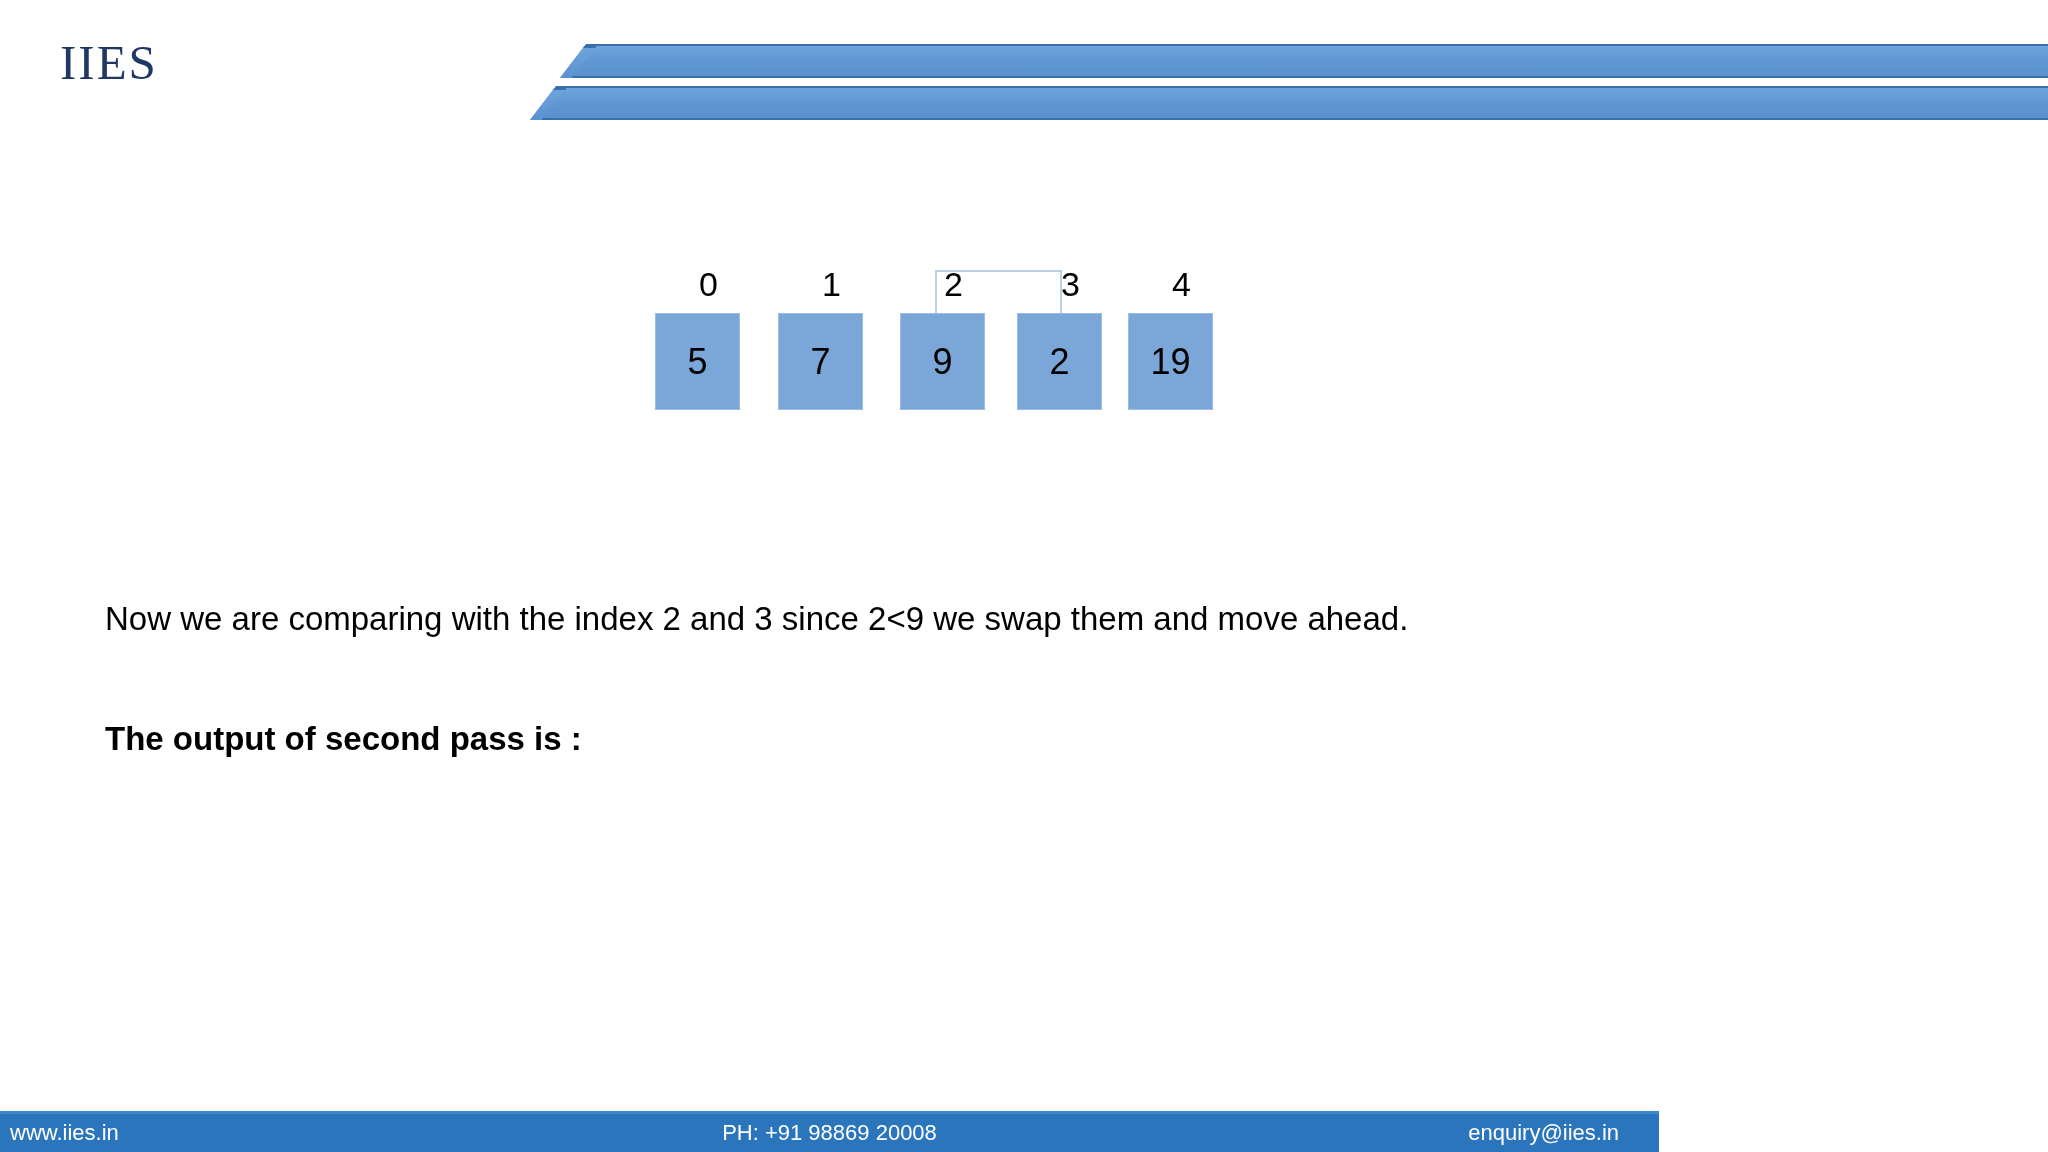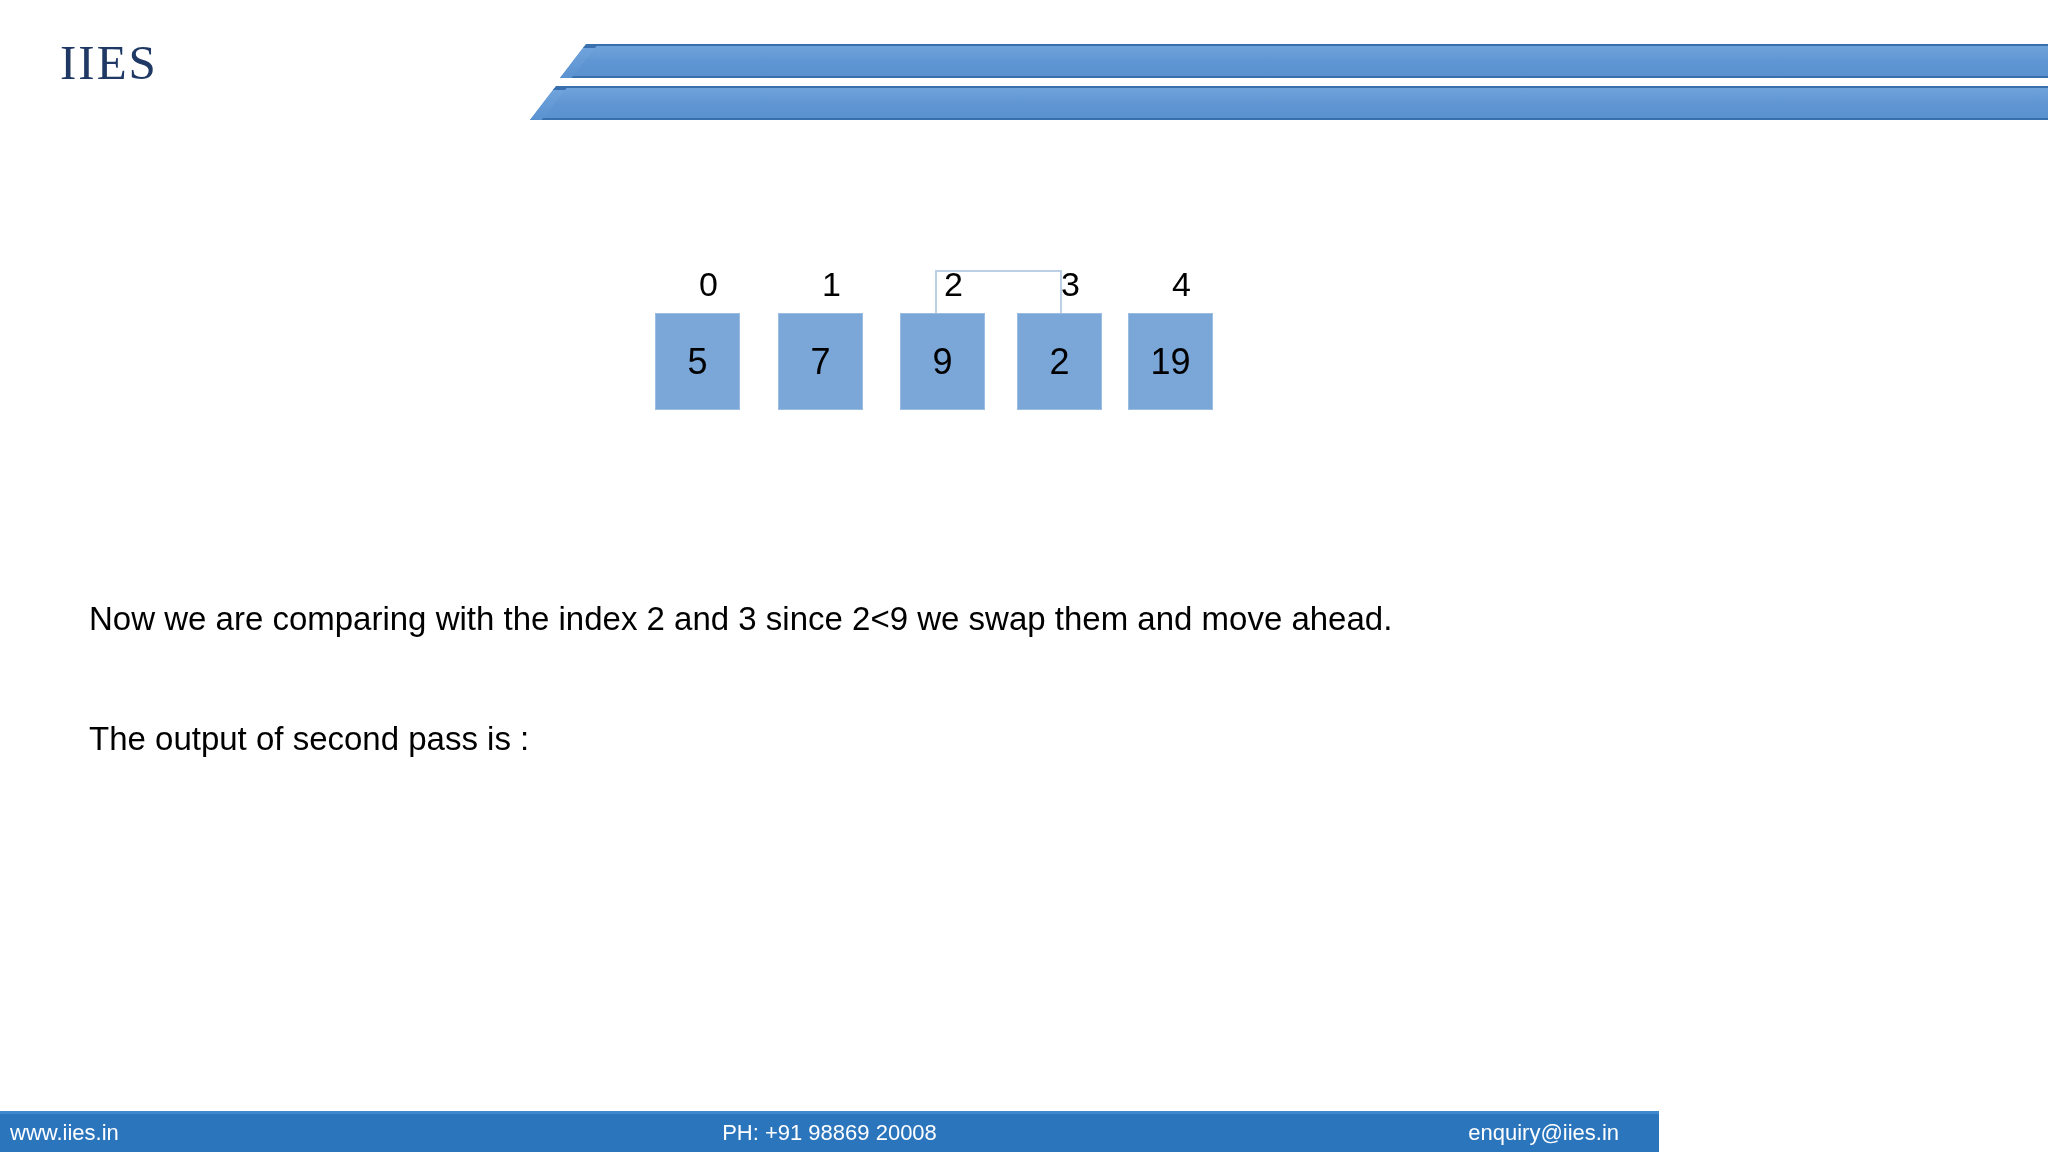--- a/index.html
+++ b/index.html
@@ -143,33 +143,33 @@
   #cell-2 { left: 245px; }
   #cell-3 { left: 362px; }
   #cell-4 { left: 473px; }
 
   
   #cell-0 .cell-box { justify-content: center; }
 
   
   #body-copy {
     position: absolute;
-    left: 89px;
+    left: 105px;
     top: 595px;
     width: 1845px;
   }
 
   .para {
     font-size: 33px;
     line-height: 47px;
     color: #000000;
     margin-bottom: 58px;
   }
   .para.justify { text-align: justify; }
-  .para:last-child { margin-bottom: 0; }
+  .para:last-child { margin-bottom: 0; font-weight: bold; }
 
   #para-1 { margin-bottom: 73px; }
   #para-2 { margin-bottom: 60px; }
 
   
   #slide-footer {
     position: absolute;
     left: 0;
     bottom: 0;
     width: 1659px;

